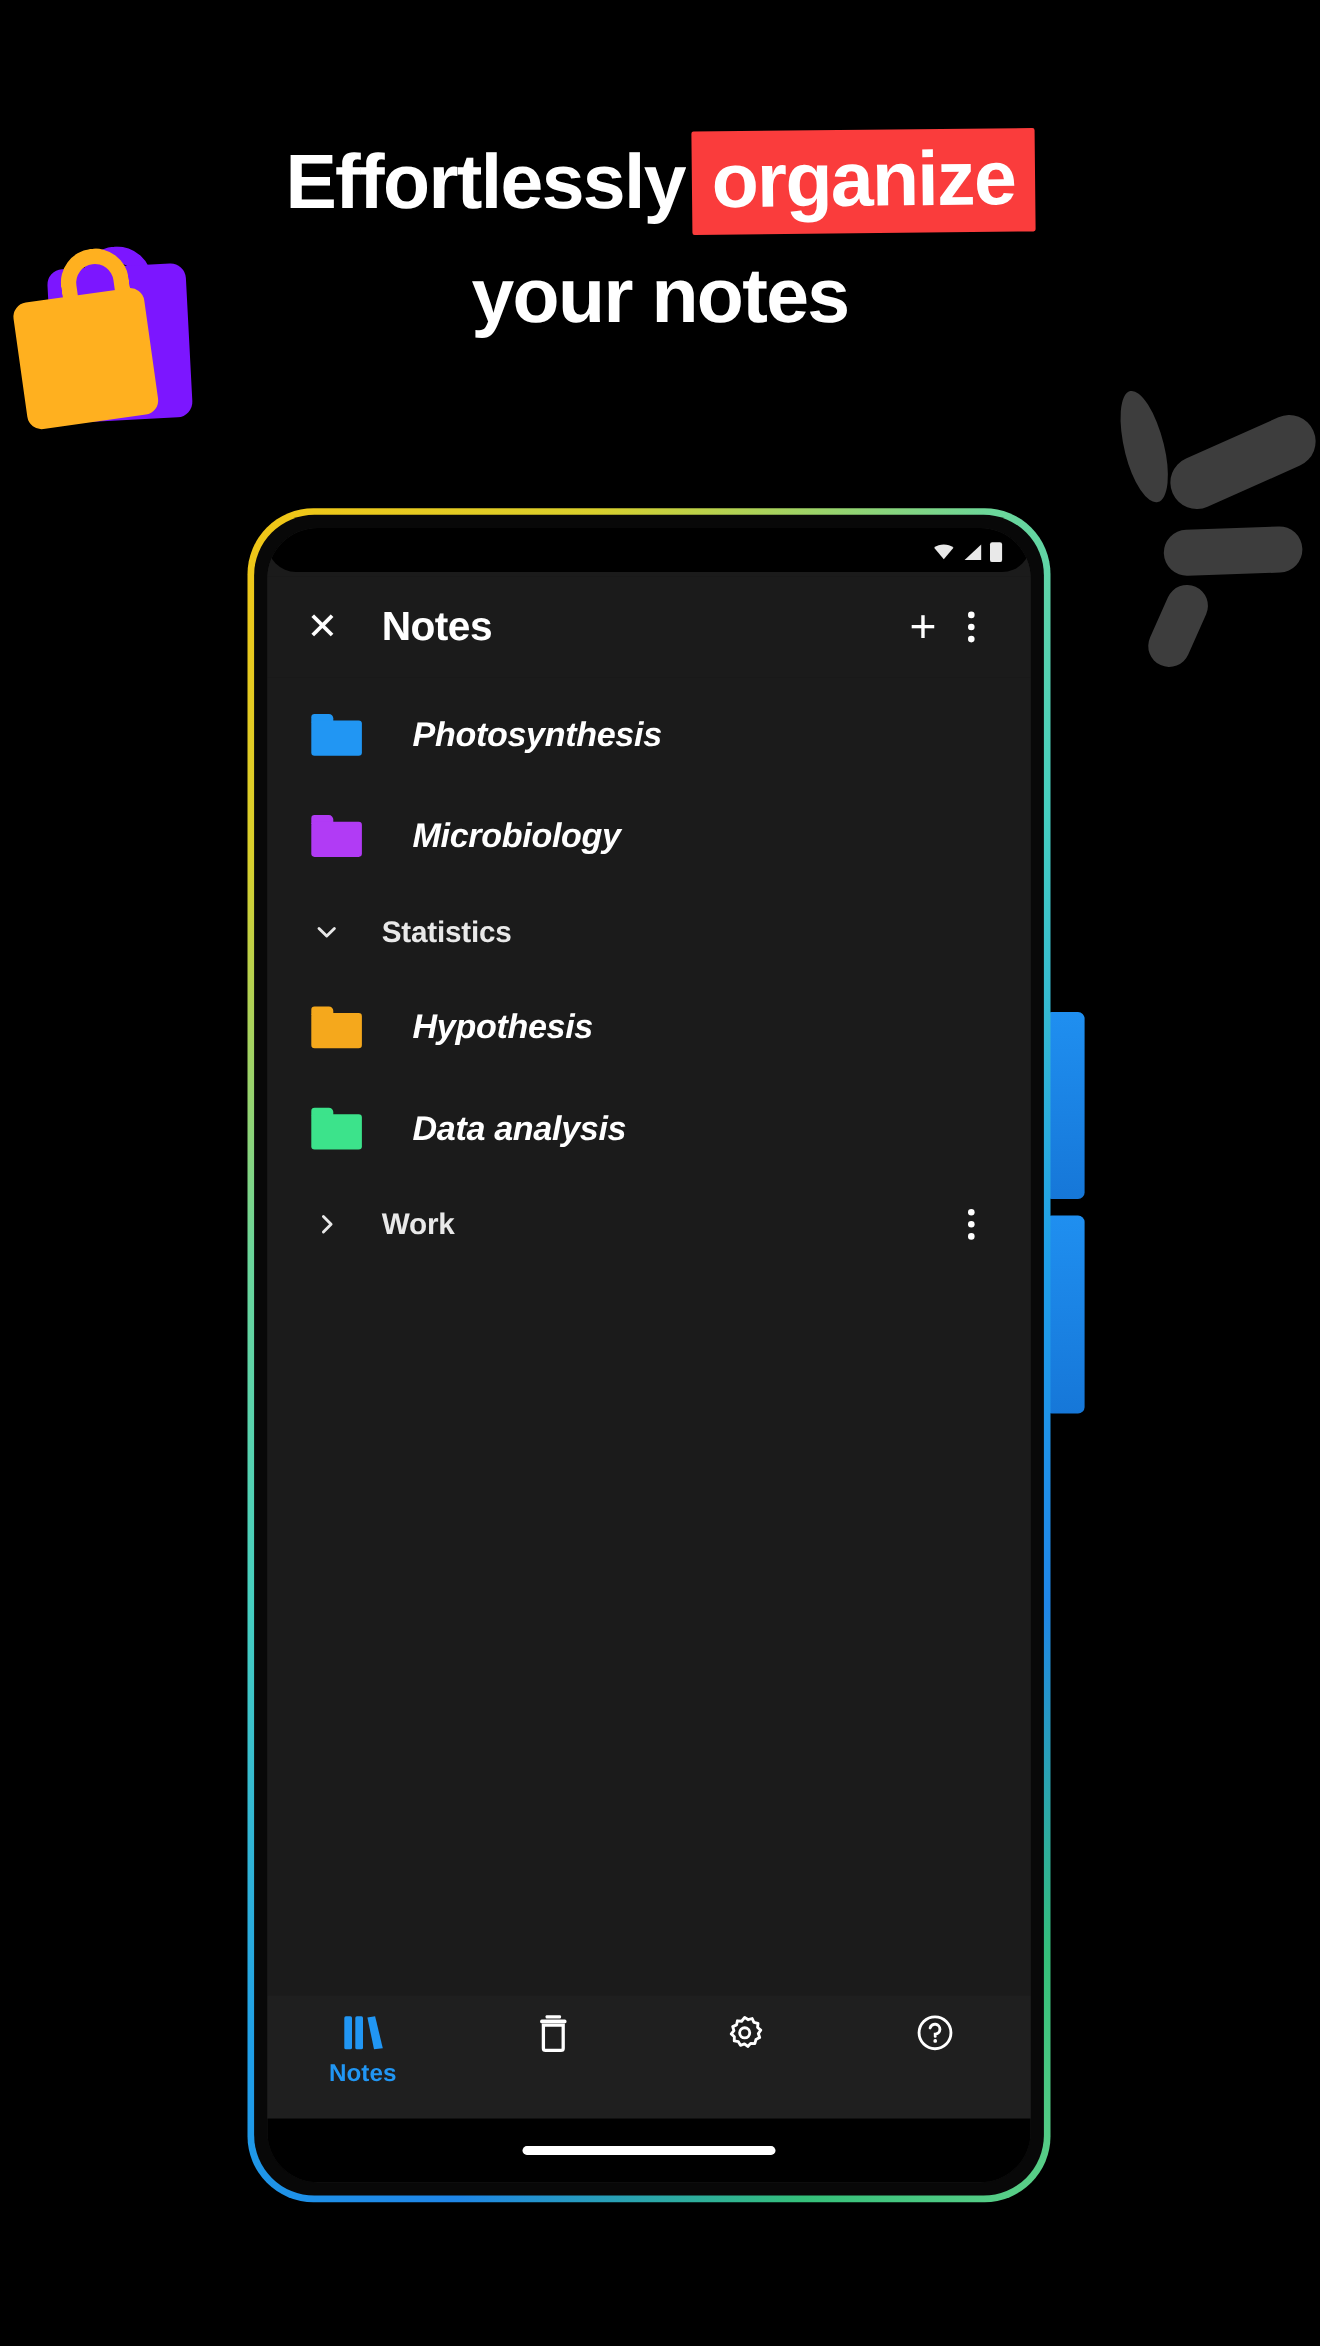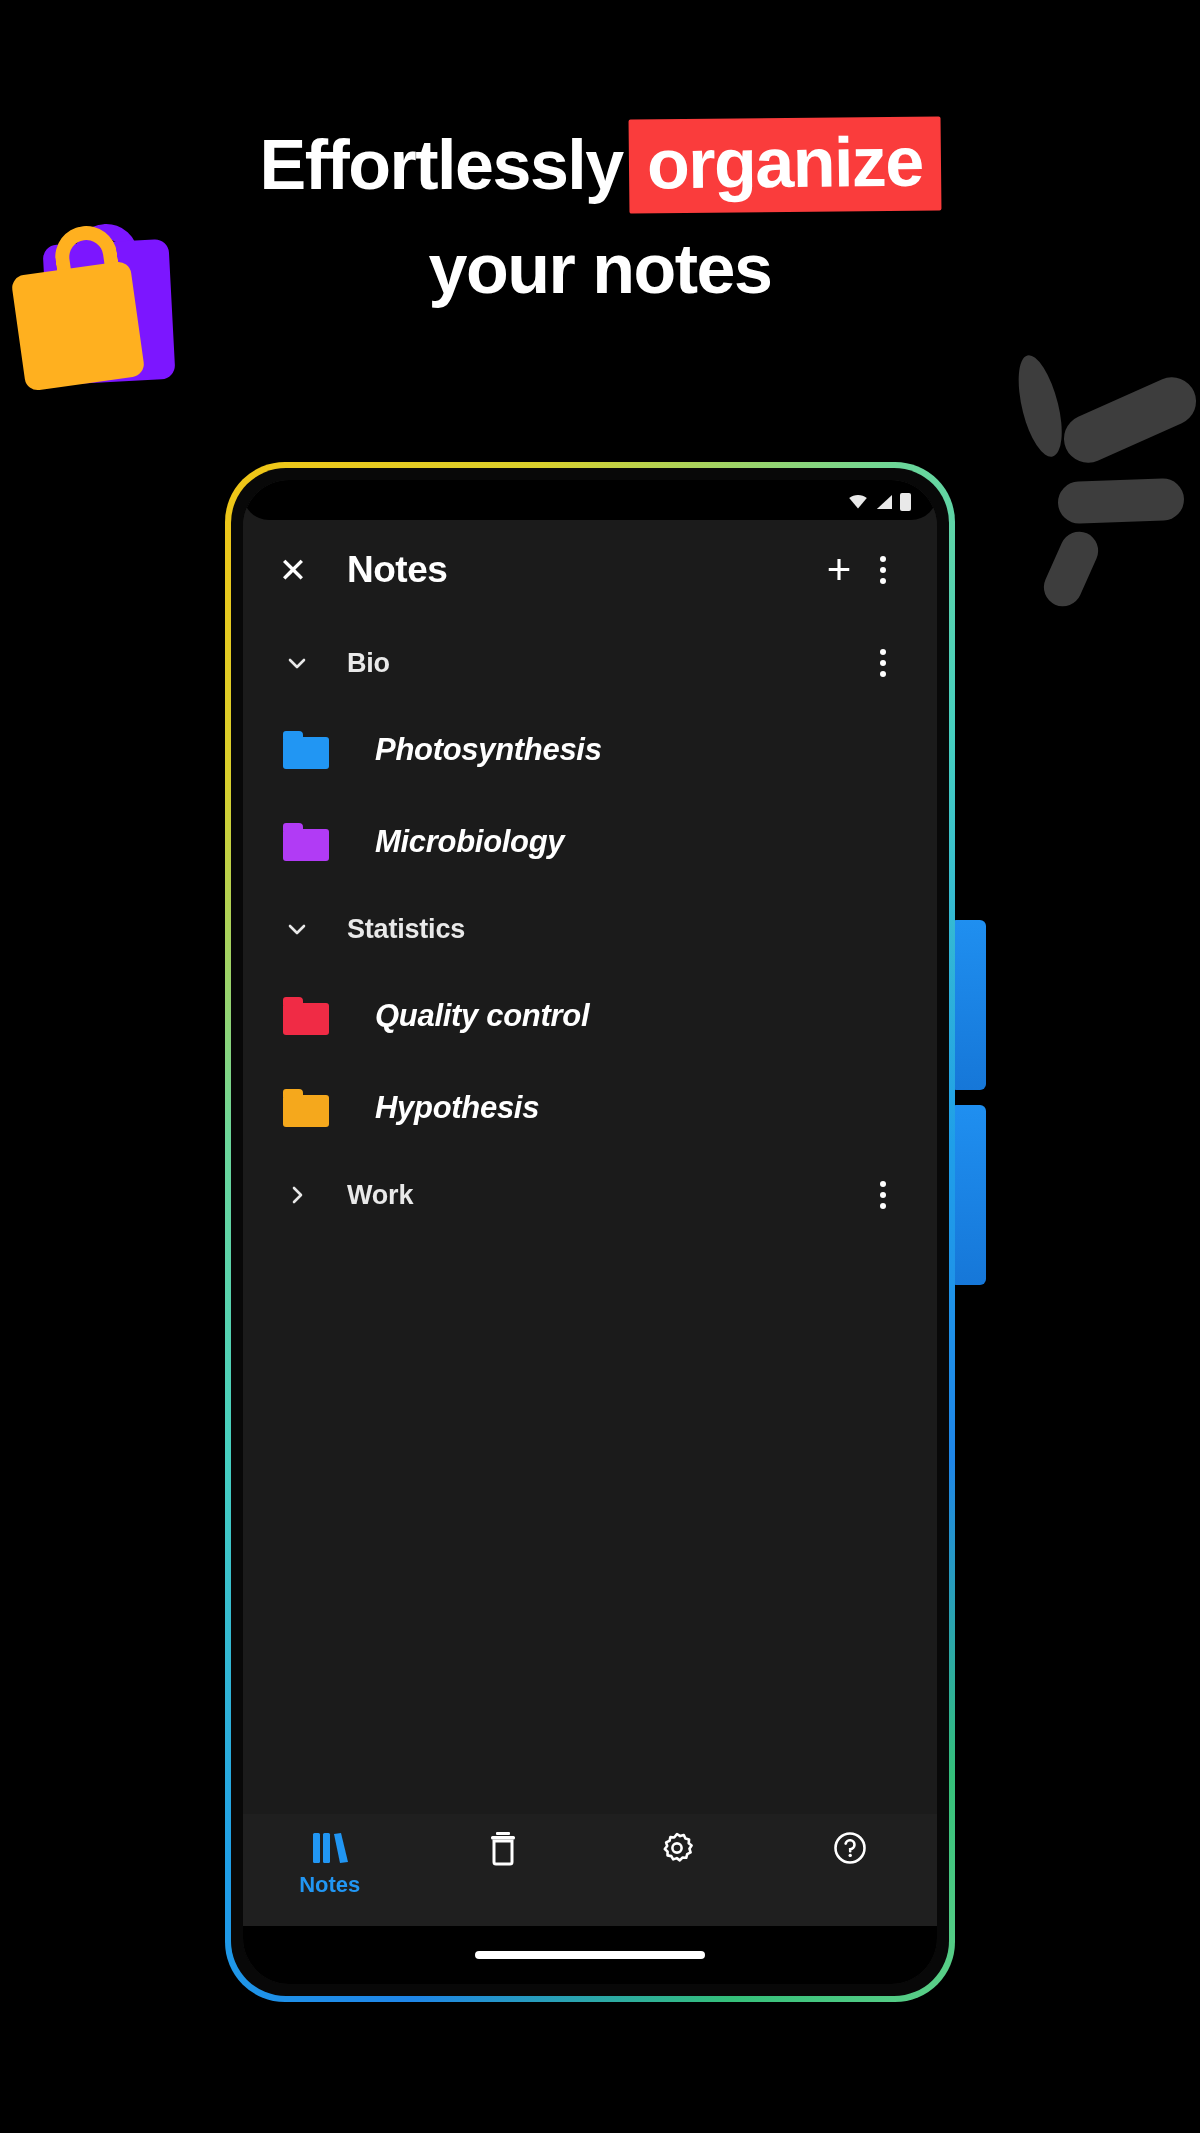--- a/index.html
+++ b/index.html
@@ -298,76 +298,63 @@
           <div class="appbar-add">+</div>
           <div class="kebab">
             <i></i>
             <i></i>
             <i></i>
           </div>
         </div>
 
         <div class="list">
 
+
+          <div class="folder-row">
+            <div class="folder-icon">
+              <div class="tab" style="background:#2196f3"></div>
+              <div class="body" style="background:#2196f3"></div>
+            </div>
+            <div class="folder-label">Photosynthesis</div>
+          </div>
+
+          <div class="folder-row">
+            <div class="folder-icon">
+              <div class="tab" style="background:#b13bf5"></div>
+              <div class="body" style="background:#b13bf5"></div>
+            </div>
+            <div class="folder-label">Microbiology</div>
+          </div>
+
+
           <div class="group-row">
             <div class="chev">
               <svg viewBox="0 0 24 24">
                   <path d="M5 9 L12 16 L19 9" stroke="#e8e8e8" stroke-width="2.6" fill="none" stroke-linecap="round" stroke-linejoin="round"></path>
                 </svg>
             </div>
-            <div class="group-label">Bio</div>
-            <div class="kebab">
-              <i></i>
-              <i></i>
-              <i></i>
-            </div>
-          </div>
-
-          <div class="folder-row">
-            <div class="folder-icon">
-              <div class="tab" style="background:#2196f3"></div>
-              <div class="body" style="background:#2196f3"></div>
-            </div>
-            <div class="folder-label">Photosynthesis</div>
-          </div>
-
-          <div class="folder-row">
-            <div class="folder-icon">
-              <div class="tab" style="background:#b13bf5"></div>
-              <div class="body" style="background:#b13bf5"></div>
-            </div>
-            <div class="folder-label">Microbiology</div>
-          </div>
-
-
-          <div class="group-row">
-            <div class="chev">
-              <svg viewBox="0 0 24 24">
-                  <path d="M5 9 L12 16 L19 9" stroke="#e8e8e8" stroke-width="2.6" fill="none" stroke-linecap="round" stroke-linejoin="round"></path>
-                </svg>
-            </div>
             <div class="group-label">Statistics</div>
           </div>
 
-          <div class="folder-row">
-            <div class="folder-icon">
-              <div class="tab" style="background:#f02b45"></div>
-              <div class="body" style="background:#f02b45"></div>
-            </div>
-            <div class="folder-label">Quality control</div>
-          </div>
 
           <div class="folder-row">
             <div class="folder-icon">
               <div class="tab" style="background:#f5a81c"></div>
               <div class="body" style="background:#f5a81c"></div>
             </div>
             <div class="folder-label">Hypothesis</div>
           </div>
 
+          <div class="folder-row">
+            <div class="folder-icon">
+              <div class="tab" style="background:#3ce38b"></div>
+              <div class="body" style="background:#3ce38b"></div>
+            </div>
+            <div class="folder-label">Data analysis</div>
+          </div>
 
           <div class="group-row">
             <div class="chev">
               <svg viewBox="0 0 24 24">
                   <path d="M9 5 L16 12 L9 19" stroke="#e8e8e8" stroke-width="2.6" fill="none" stroke-linecap="round" stroke-linejoin="round"></path>
                 </svg>
             </div>
             <div class="group-label">Work</div>
             <div class="kebab">
               <i></i>

